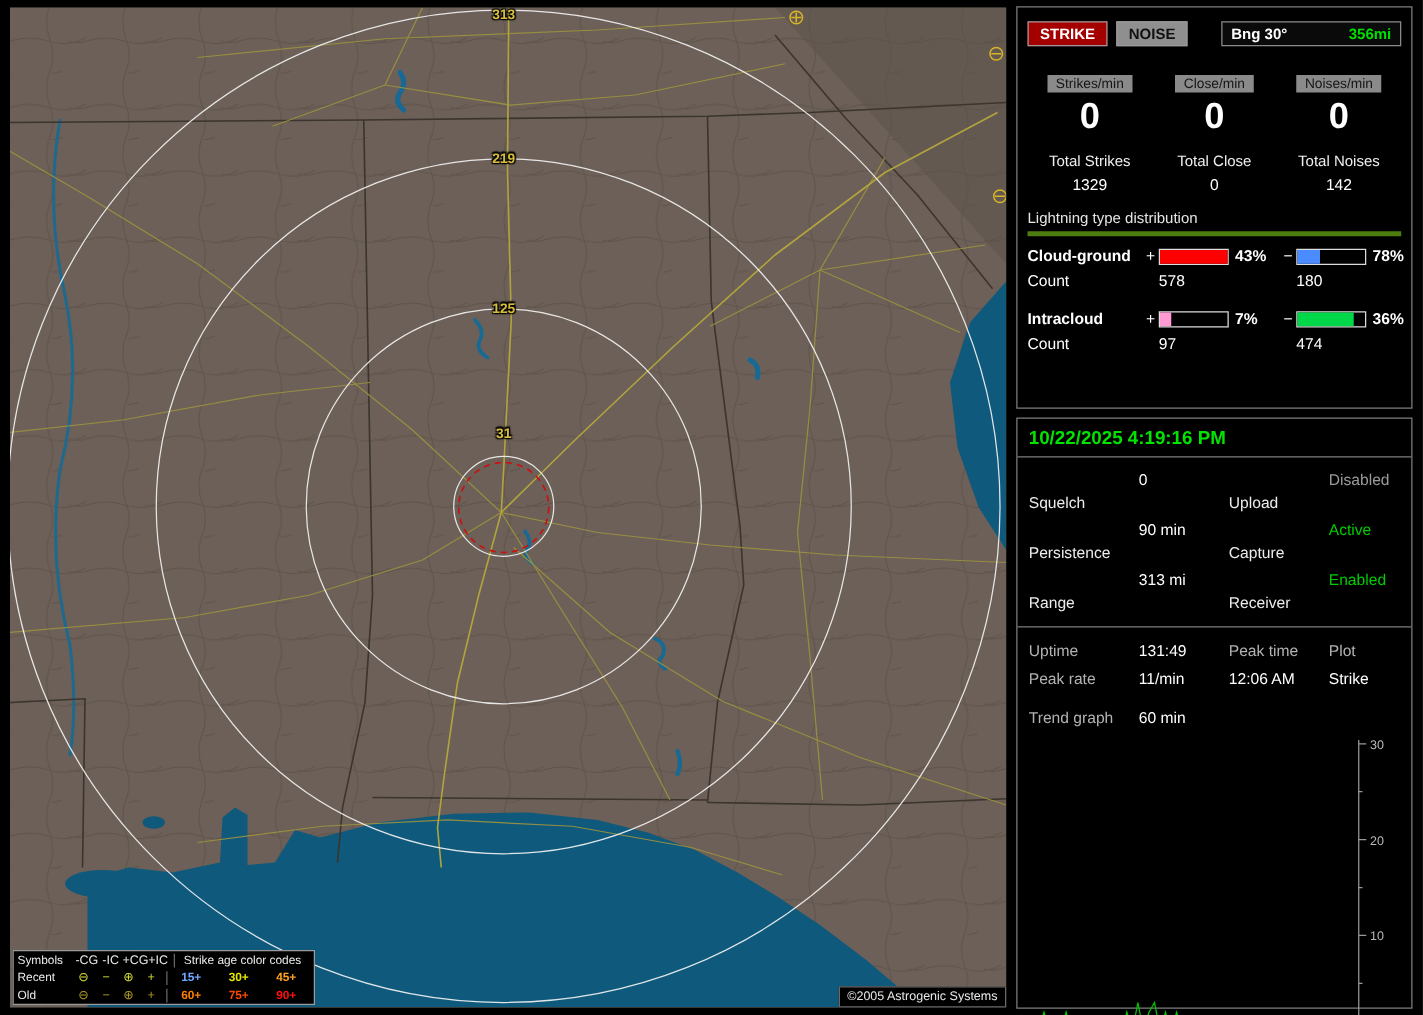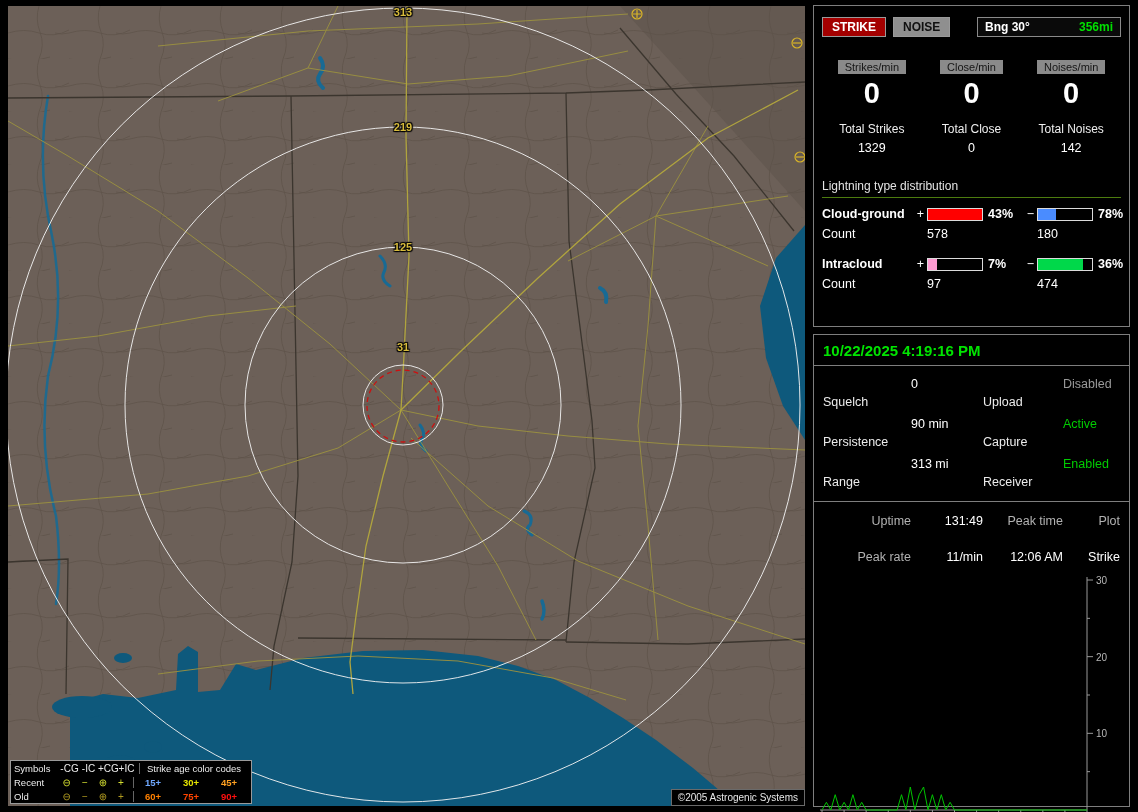--- a/index.html
+++ b/index.html
@@ -35,32 +35,32 @@
   .spacer{flex:1;}
   .bearing{width:128px;display:flex;justify-content:space-between;border:1px solid #8a8a8a;background:#0a0a0a;padding:2px 7px;font-size:12px;font-weight:bold;}
   .bval{color:#00e000;}
 
   .rates{display:grid;grid-template-columns:1fr 1fr 1fr;text-align:center;margin-top:20px;}
   .chip{display:inline-block;background:#8a8a8a;color:#151515;font-size:11px;padding:1px 7px;}
   .bigzero{font-size:29px;font-weight:bold;margin-top:2px;}
   .tlabel{font-size:12px;margin-top:12px;color:#efefef;}
   .tval{font-size:12.5px;margin-top:5px;}
 
-  .dist-title{font-size:12px;color:#e4e4e4;margin-top:24px;padding-bottom:4px;border-bottom:1px solid #4d7c0f;}
+  .dist-title{font-size:12px;color:#e4e4e4;margin-top:12px;padding-bottom:4px;border-bottom:4px solid #4d7c0f;}
   .dist-row{display:grid;grid-template-columns:92px 13px 58px 39px 13px 58px 1fr;align-items:center;margin-top:9px;font-size:12.5px;}
   .dlabel{font-weight:bold;}
   .sign{text-align:center;}
   .bar{width:54px;height:11px;border:1px solid #dcdcdc;background:#000;display:inline-block;}
   .fill{display:block;height:100%;width:0;}
   .pct{font-weight:bold;padding-left:3px;}
   .counts{margin-top:6px;}
 
   .datetime{color:#00e400;font-weight:bold;font-size:15px;padding:7px 9px 6px;border-bottom:1px solid #7e7e7e;}
   .settings,.statsgrid{display:grid;grid-template-columns:88px 72px 80px 1fr;row-gap:8px;padding:11px 9px 2px;font-size:12.5px;}
-  .statsgrid{row-gap:22px;padding-top:12px;text-align:right;}
+  .statsgrid{row-gap:8px;padding-top:12px;}
   .slabel{color:#ececec;margin-top:18px;}
   .glabel{color:#b2b2b2;}
   .divider{border-top:1px solid #7e7e7e;margin:10px 0 0;}
   .trendrow{display:grid;grid-template-columns:88px 1fr;padding:15px 9px 0;font-size:12.5px;}
   #trend-svg{display:block;margin:6px 0 0 4px;}
 </style>
 </head>
 <body>
 
 <div class="app">
@@ -302,20 +302,24 @@
         <span class="gval">131:49</span>
         <span class="glabel">Peak time</span>
         <span class="glabel">Plot</span>
 
         <span class="glabel">Peak rate</span>
         <span class="gval">11/min</span>
         <span class="gval">12:06 AM</span>
         <span class="gval">Strike</span>
       </div>
 
+      <div class="trendrow">
+        <span class="glabel">Trend graph</span>
+        <span class="gval">60 min</span>
+      </div>
 
       <svg id="trend-svg" width="308" height="264">
           <line x1="269" y1="5" x2="269" y2="238" stroke="#999"></line>
           <line x1="2" y1="238" x2="269" y2="238" stroke="#999"></line>
           <line x1="269" y1="199.66666666666666" x2="272" y2="199.66666666666666" stroke="#999"></line>
           <line x1="269" y1="161.33333333333331" x2="275" y2="161.33333333333331" stroke="#999"></line>
           <line x1="269" y1="123" x2="272" y2="123" stroke="#999"></line>
           <line x1="269" y1="84.66666666666666" x2="275" y2="84.66666666666666" stroke="#999"></line>
           <line x1="269" y1="46.333333333333314" x2="272" y2="46.333333333333314" stroke="#999"></line>
           <line x1="269" y1="8" x2="275" y2="8" stroke="#999"></line>

